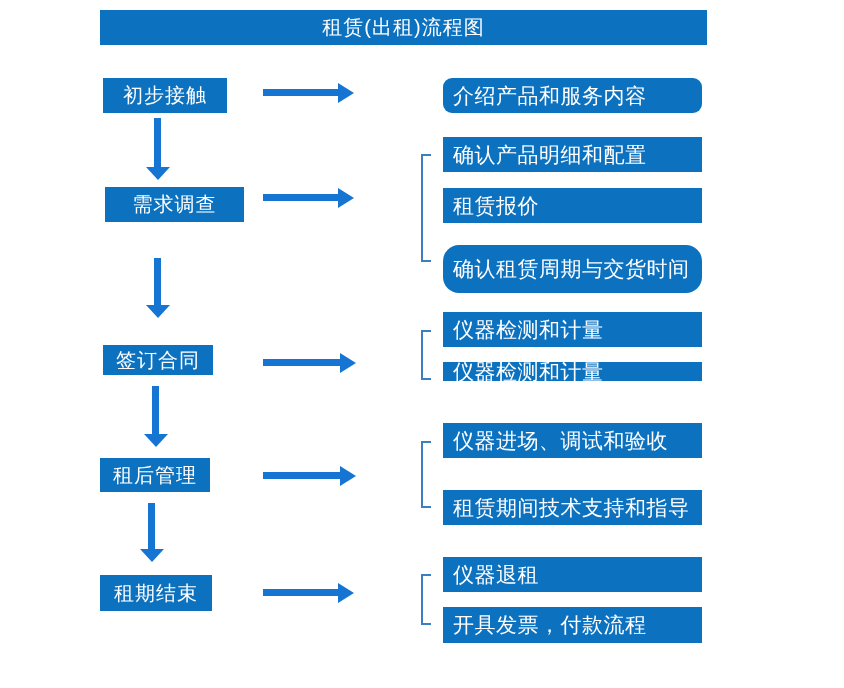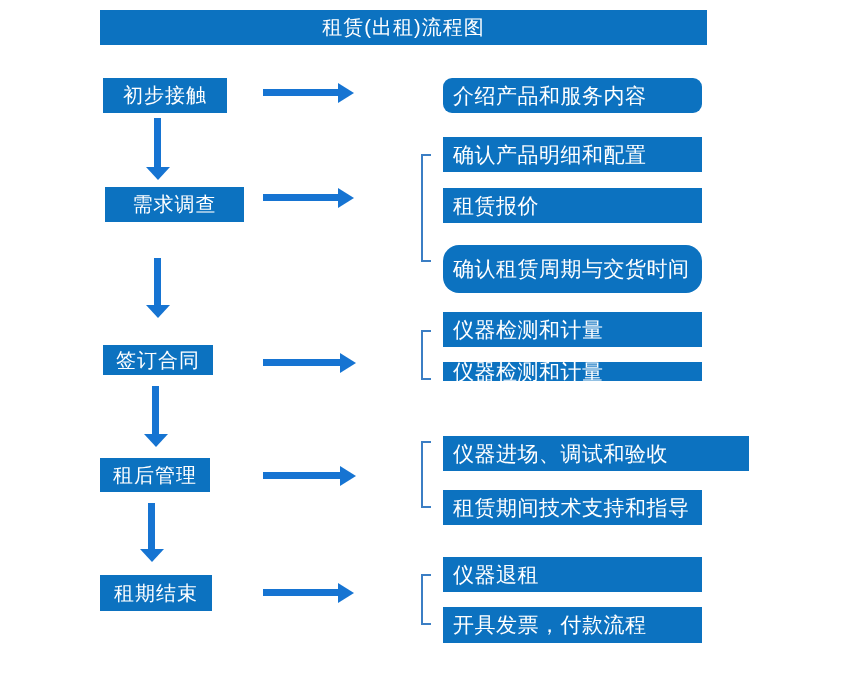--- a/index.html
+++ b/index.html
@@ -114,19 +114,19 @@
 
   <div class="bluebox rbox" style="left:443px; top:78px;  width:259px; height:35px;border-radius:9px;">介绍产品和服务内容</div>
 
   <div class="bluebox rbox" style="left:443px; top:137px; width:259px; height:35px;">确认产品明细和配置</div>
   <div class="bluebox rbox" style="left:443px; top:188px; width:259px; height:35px;">租赁报价</div>
   <div class="bluebox rbox" style="left:443px; top:245px; width:259px; height:48px;border-radius:16px;">确认租赁周期与交货时间</div>
 
   <div class="bluebox rbox" style="left:443px; top:312px; width:259px; height:35px;">仪器检测和计量</div>
   <div class="bluebox rbox" style="left:443px; top:362px; width:259px; height:19px;">仪器检测和计量</div>
 
-  <div class="bluebox rbox" style="left:443px; top:436px; width:306px; height:35px;">仪器进场、调试和验收</div>
+  <div class="bluebox rbox" style="left:443px; top:423px; width:259px; height:35px;">仪器进场、调试和验收</div>
   <div class="bluebox rbox" style="left:443px; top:490px; width:259px; height:35px;">租赁期间技术支持和指导</div>
 
   <div class="bluebox rbox" style="left:443px; top:557px; width:259px; height:35px;">仪器退租</div>
   <div class="bluebox rbox" style="left:443px; top:607px; width:259px; height:36px;">开具发票，付款流程</div>
 
 </div>
 
 </body></html>

